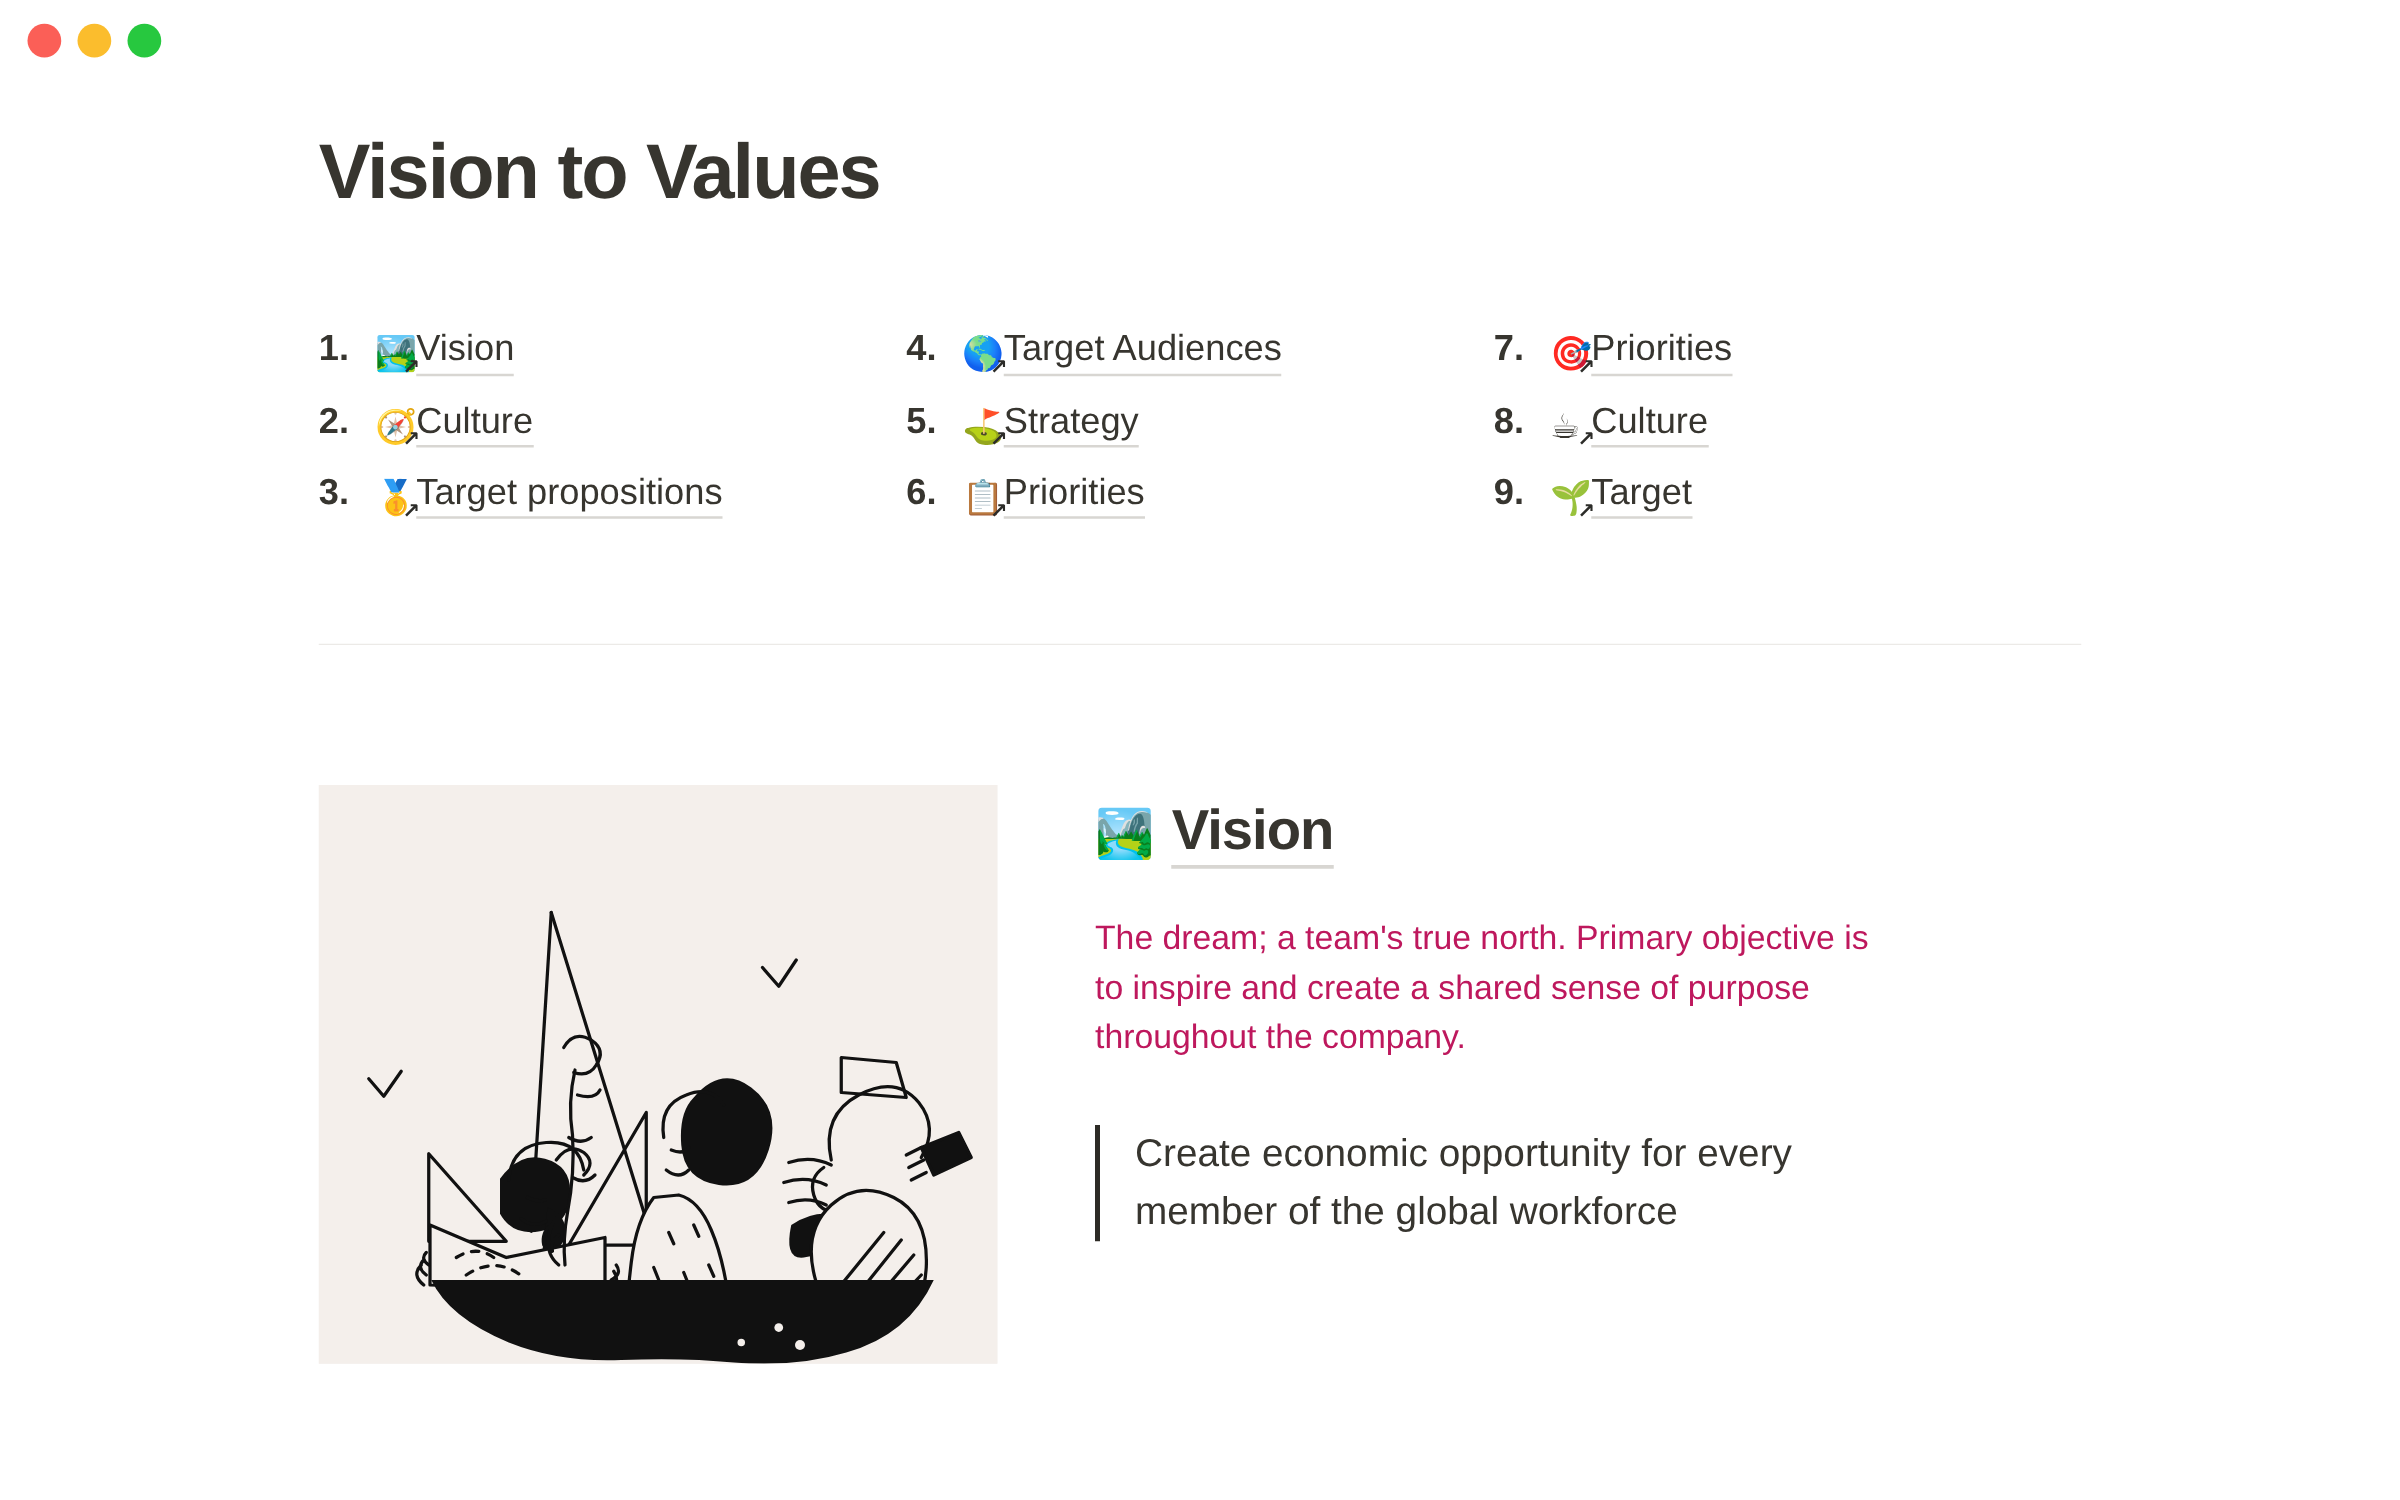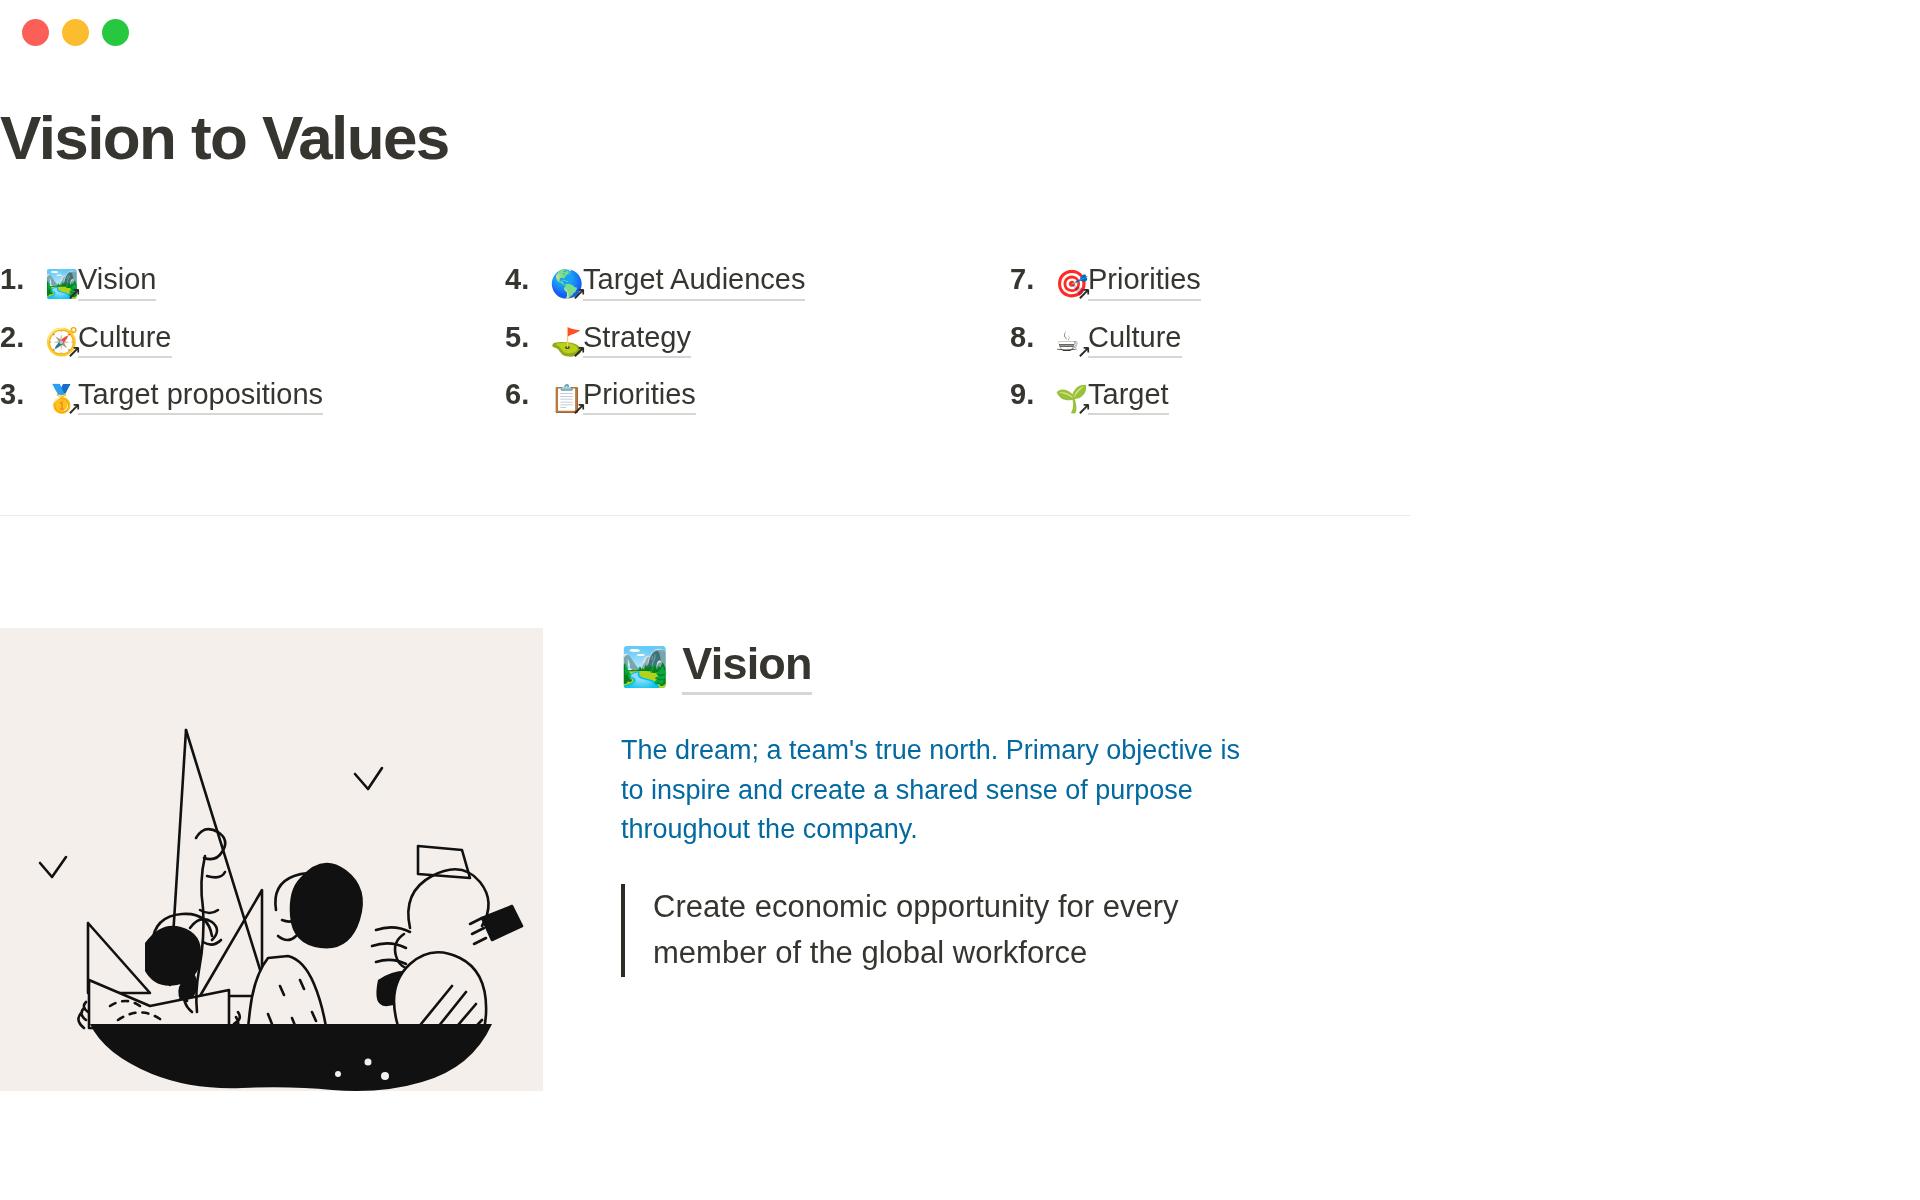--- a/index.html
+++ b/index.html
@@ -42,20 +42,21 @@
   
   .page {
     position: absolute;
     top: 64px; left: 0;
     width: 1920px;
     height: 1136px;
     padding: 0;
   }
 
   .content-inner {
+    padding-left: 255px;
     padding-right: 255px;
   }
 
   .page-title {
     font-size: 62px;
     font-weight: 700;
     letter-spacing: -1.6px;
     color: #37352F;
     line-height: 1.1;
     margin-top: 40px;
@@ -175,28 +176,28 @@
     letter-spacing: -0.8px;
     color: #37352F;
     border-bottom: 3px solid #d8d6d2;
     padding-bottom: 2px;
     cursor: pointer;
   }
 
   .vision-para {
     font-size: 27px;
     line-height: 1.46;
-    color: #0369a1;
+    color: #be185d;
     margin-bottom: 24px;
     max-width: 640px;
   }
 
   .quote-block {
     display: flex;
-    margin-top: 34px;
+    margin-top: 50px;
   }
   .quote-bar {
     width: 4px;
     background: #2d2b26;
     flex: 0 0 4px;
     align-self: stretch;
     margin-right: 28px;
   }
   .quote-text {
     font-size: 31px;

